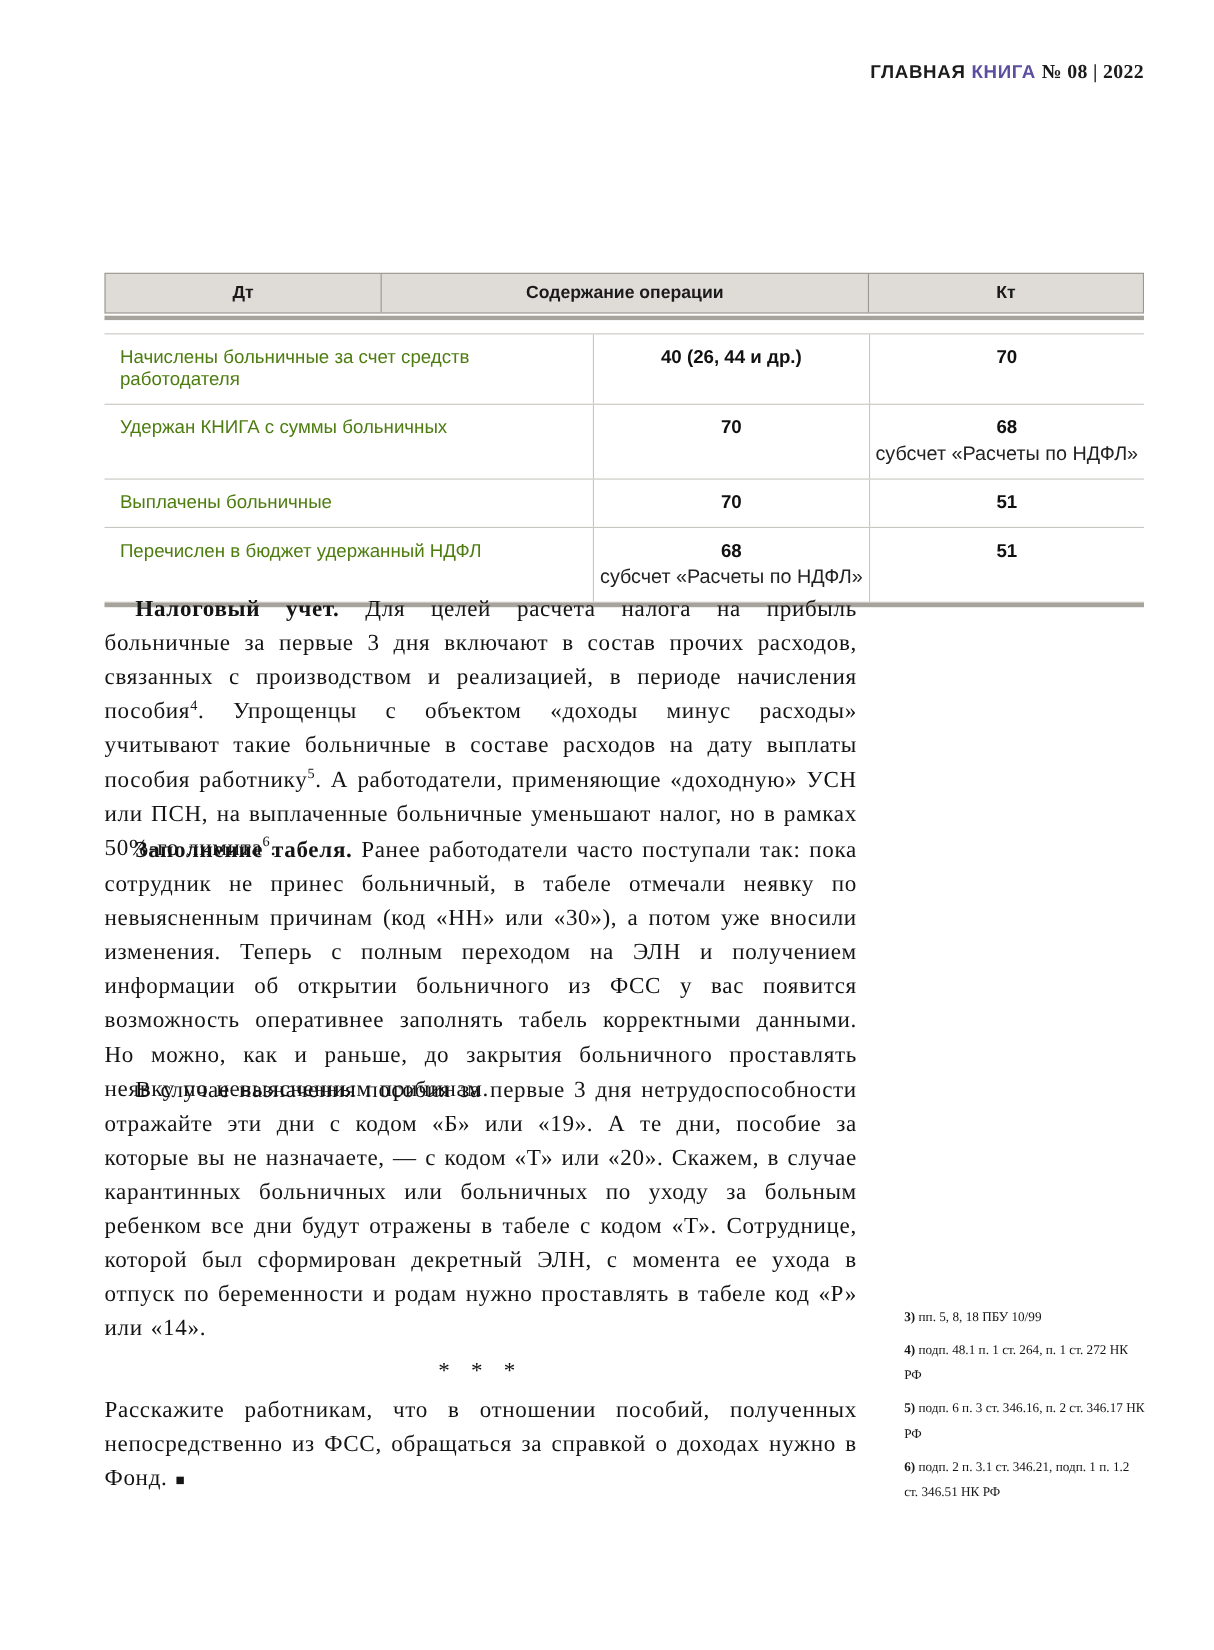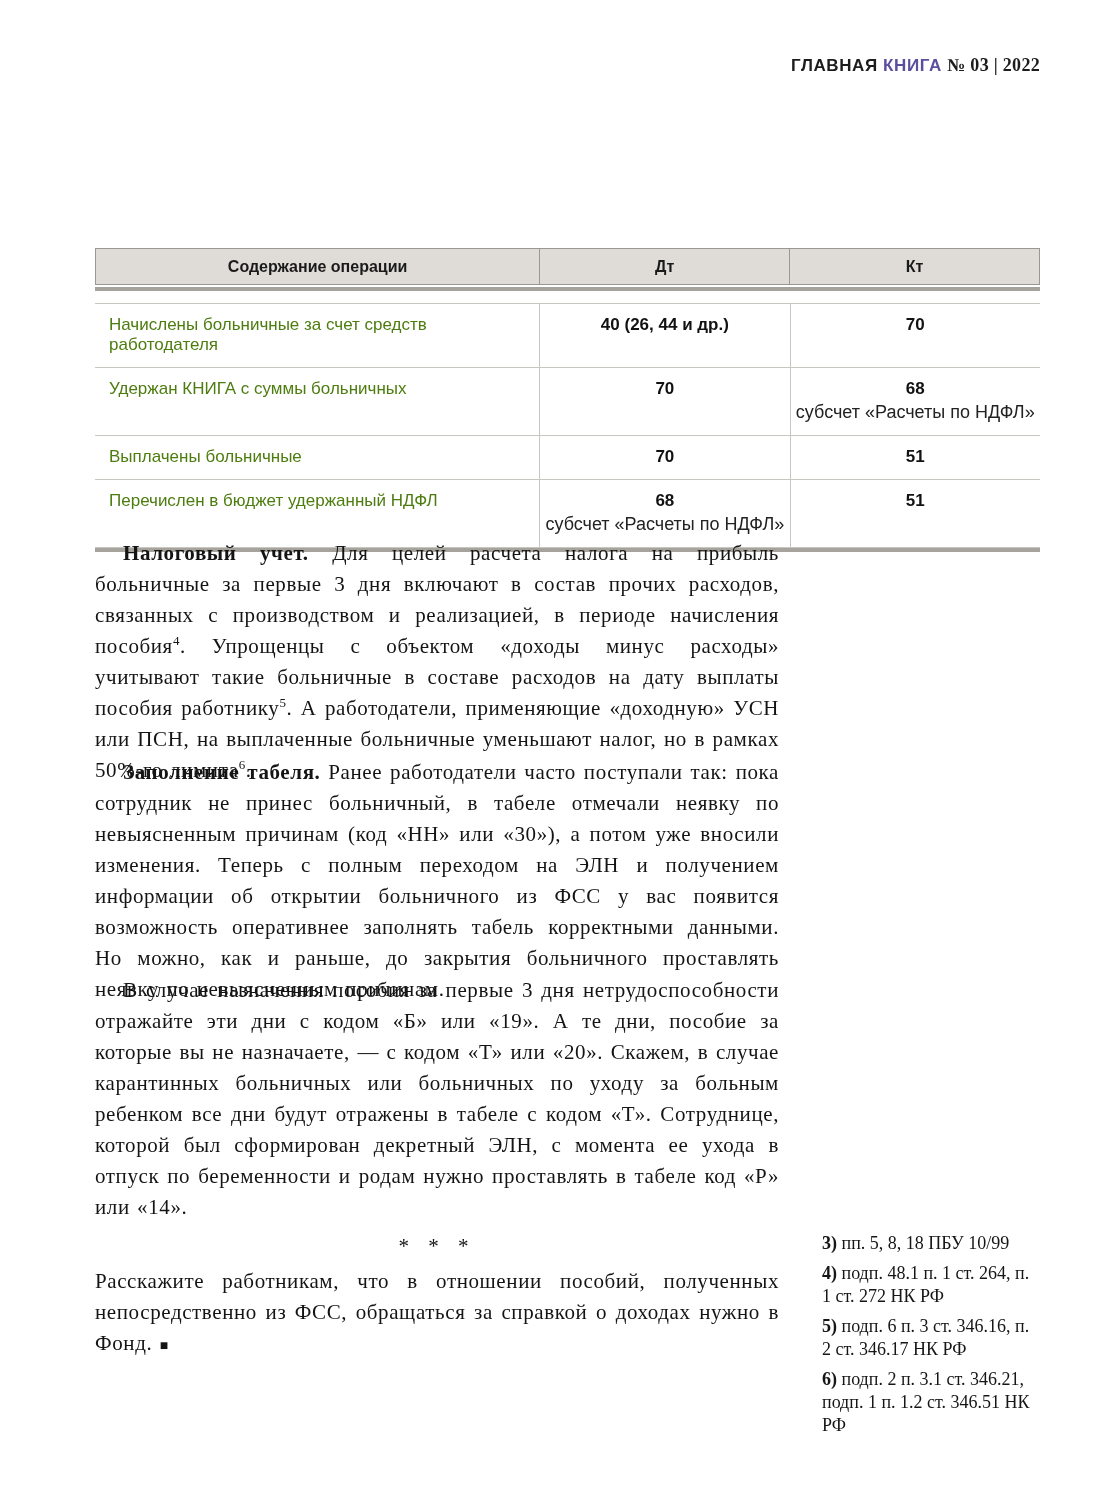--- a/index.html
+++ b/index.html
@@ -57,49 +57,49 @@
   .c-op { width:47%; padding-left:14px; padding-right:10px;
     font-size:17px; color:#4d7c0f; }
   .c-val { width:26.5%; text-align:center; font-weight:bold; font-size:17px;
     border-left:1px solid #c9c5c0; color:#111; }
   .sub { font-weight:normal; font-size:18px; color:#222; margin-top:3px; }
   .sub:empty { display:none; }
 
   
   .footnotes {
     position:absolute; left:822px; top:1186px; width:220px;
-    font-size:18px; line-height:23px; color:#161616;margin-top:46px;
+    font-size:12px; line-height:23px; color:#161616;
   }
   .fn { margin-bottom:7px; }
   .fn .num { font-weight:bold; }
 
   
   .folio {
     position:absolute; right:61px; top:1506px;
     font-size:23px; color:#701a75;
   }
 </style>
 </head>
 <body>
 
 <div class="page">
 
   <div class="runhead">
     <span>ГЛАВНАЯ</span>
     <span> </span>
     <span class="accent">КНИГА</span>
     <span> </span>
-    <span class="issue">№ 03 | 2022</span>
+    <span class="issue">№ 08 | 2022</span>
   </div>
 
 
   <div class="optable">
     <div class="ot-head">
+      <div class="hc" style="width:26.5%;">Дт</div>
       <div class="hc c-op" style="padding:0;">Содержание операции</div>
-      <div class="hc" style="width:26.5%;">Дт</div>
       <div class="hc" style="width:26.5%;">Кт</div>
     </div>
     <div class="band top"></div>
 
     <div class="ot-body">
       <div class="ot-row">
         <div class="cell c-op">Начислены больничные за счет средств работодателя</div>
         <div class="cell c-val">
           <div>40 (26, 44 и др.)</div>
 

